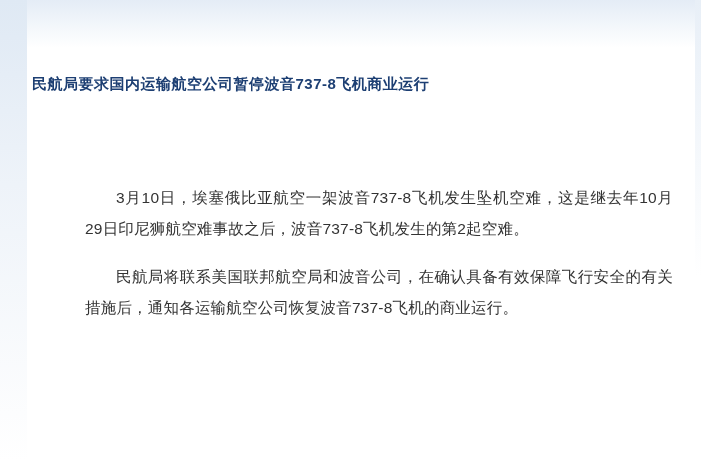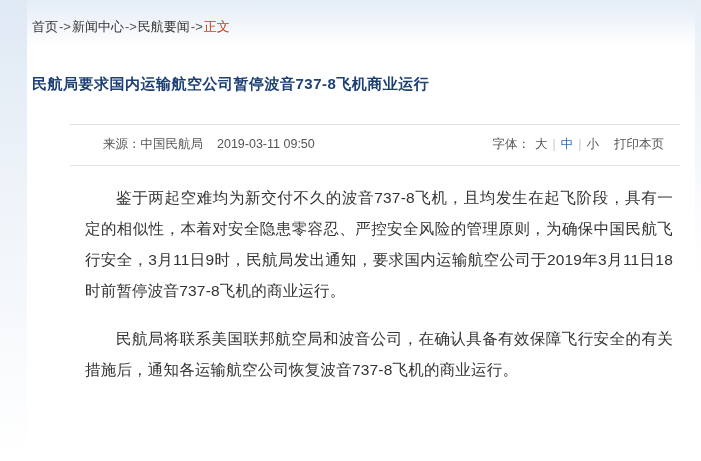--- a/index.html
+++ b/index.html
@@ -151,34 +151,23 @@
 <body>
 
 <div class="page">
 
   <div class="top-band"></div>
   <div class="left-band"></div>
   <div class="right-band"></div>
 
   <div class="content">
 
-    <div class="breadcrumb">
-      <span class="crumb">首页</span><span class="sep">-&gt;</span><span class="crumb">新闻中心</span><span class="sep">-&gt;</span><span class="crumb">民航要闻</span><span class="sep">-&gt;</span><span class="current">正文</span>
-    </div>
 
     <h1 class="title">民航局要求国内运输航空公司暂停波音737-8飞机商业运行</h1>
 
-    <div class="meta-bar">
-      <div class="meta-left">
-        <span class="src-label">来源：</span><span class="src-value">中国民航局</span><span class="date">2019-03-11 09:50</span>
-      </div>
-      <div class="meta-right">
-        <span class="fs-label">字体：</span><span class="fs-opt">大</span><span class="divider">|</span><span class="fs-opt active">中</span><span class="divider">|</span><span class="fs-opt">小</span><span class="print">打印本页</span>
-      </div>
-    </div>
 
     <div class="article">
-      <p>鉴于两起空难均为新交付不久的波音737-8飞机，且均发生在起飞阶段，具有一定的相似性，本着对安全隐患零容忍、严控安全风险的管理原则，为确保中国民航飞行安全，3月11日9时，民航局发出通知，要求国内运输航空公司于2019年3月11日18时前暂停波音737-8飞机的商业运行。</p>
+      <p>3月10日，埃塞俄比亚航空一架波音737-8飞机发生坠机空难，这是继去年10月29日印尼狮航空难事故之后，波音737-8飞机发生的第2起空难。</p>
       <p>民航局将联系美国联邦航空局和波音公司，在确认具备有效保障飞行安全的有关措施后，通知各运输航空公司恢复波音737-8飞机的商业运行。</p>
     </div>
 
   </div>
 </div>
 
 </body></html>

